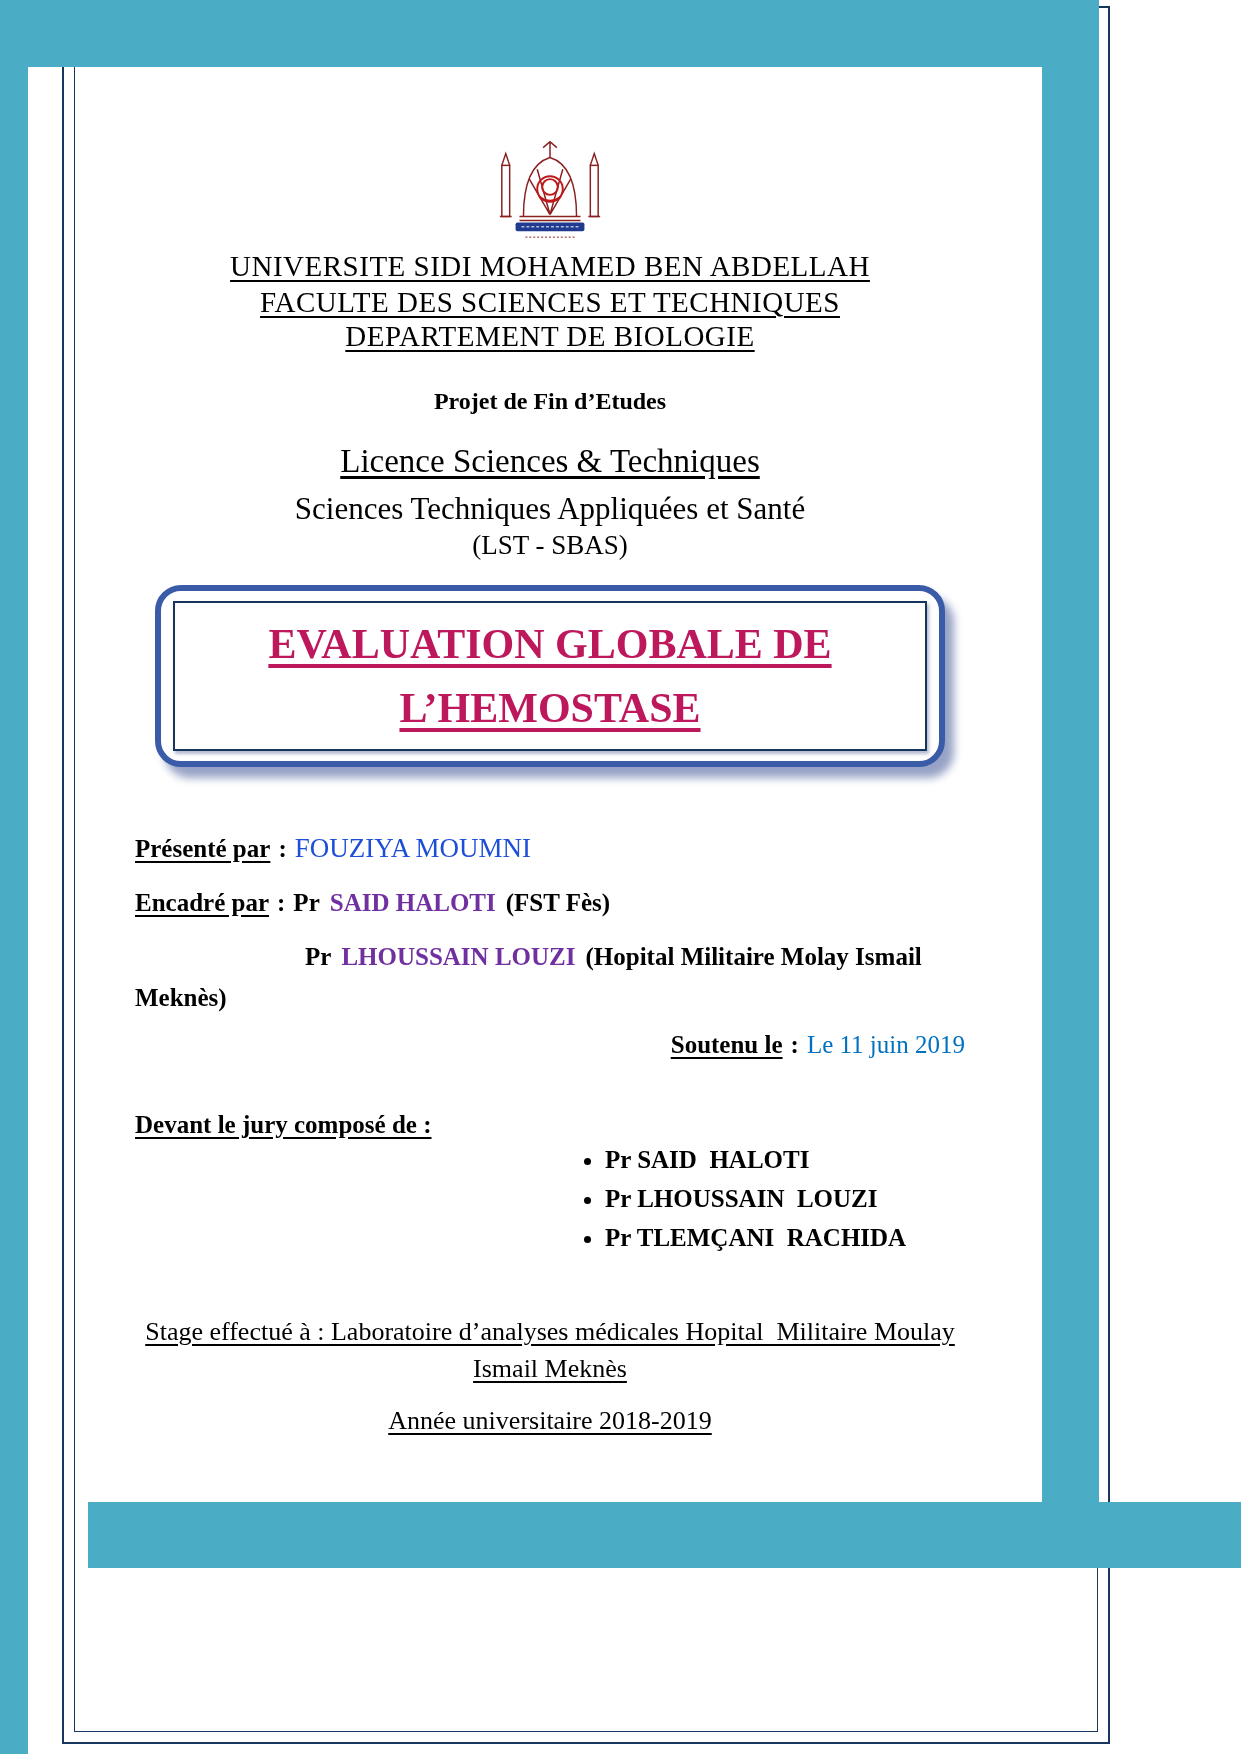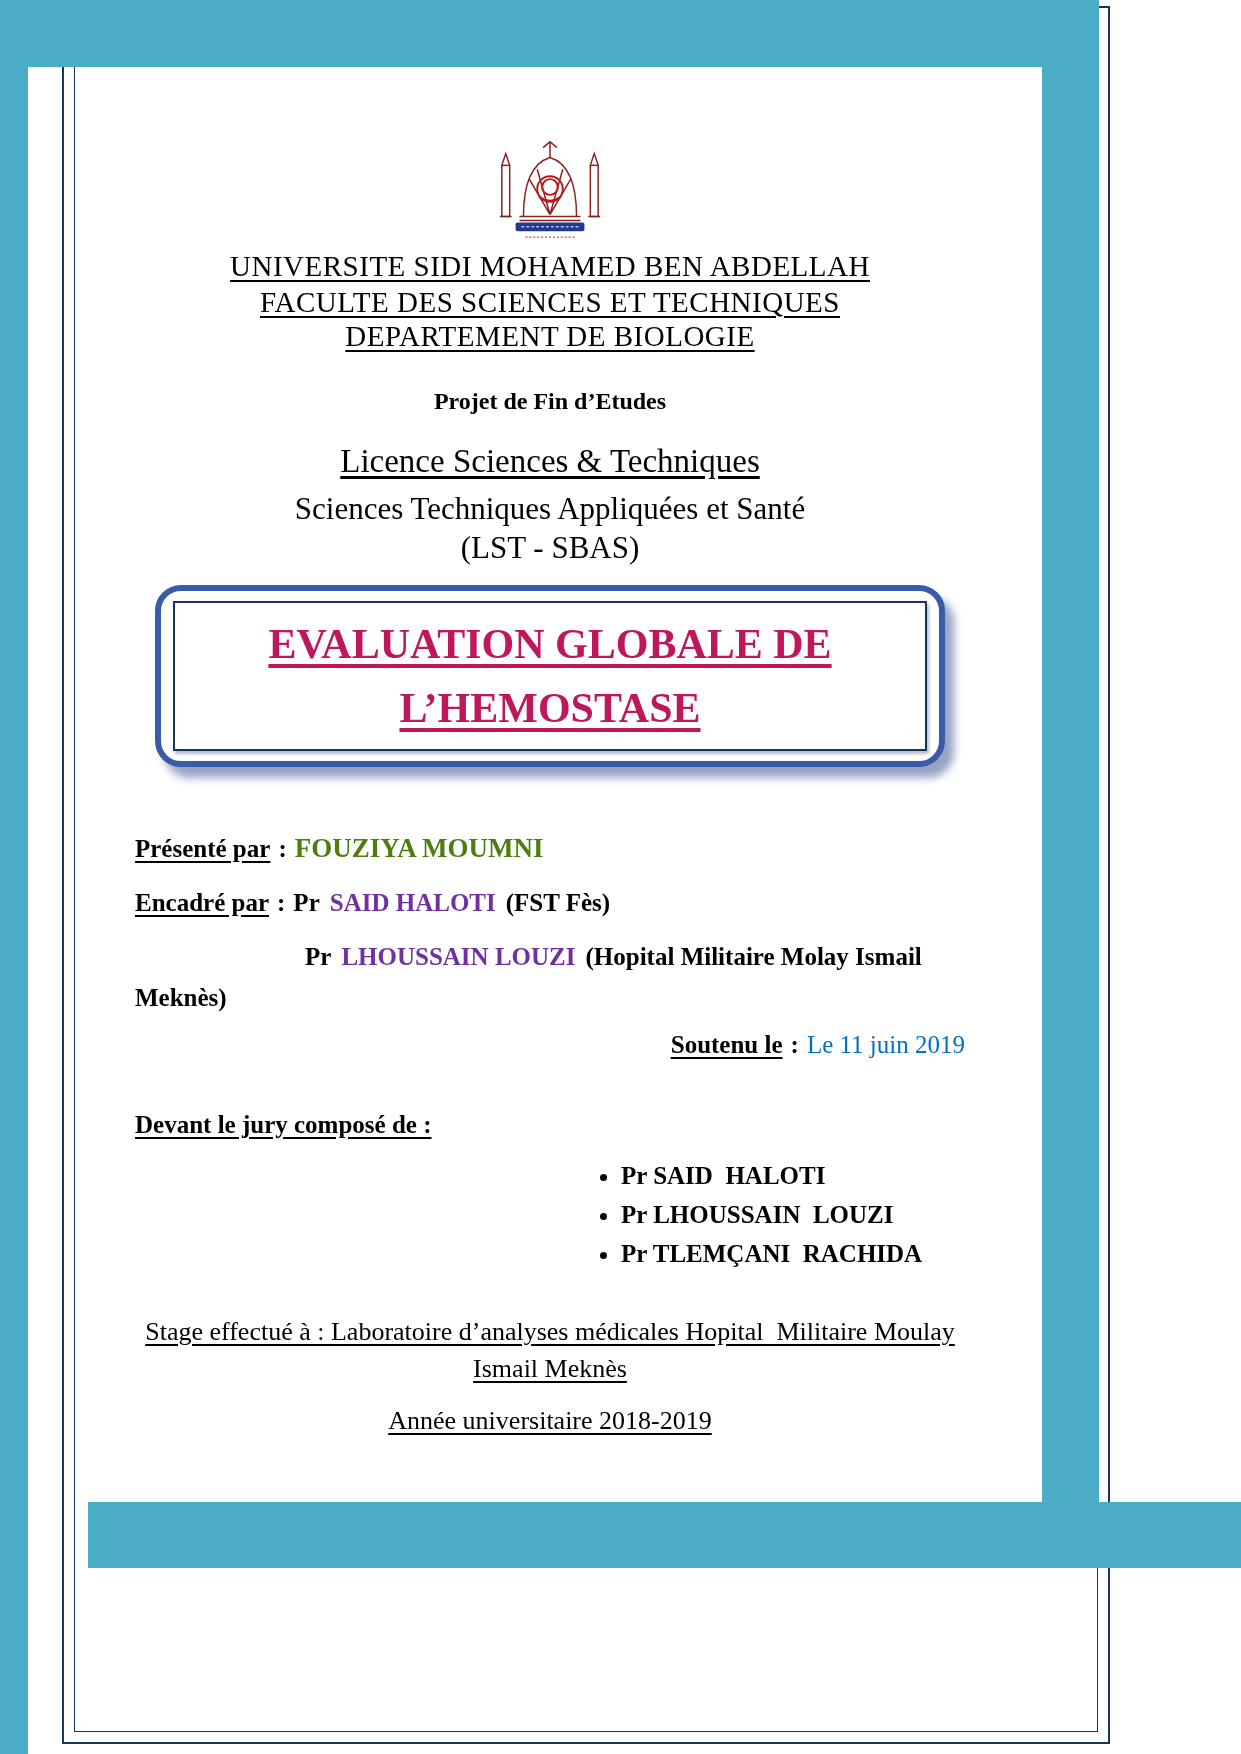--- a/index.html
+++ b/index.html
@@ -32,21 +32,21 @@
   .logo-wrap { top:128px; text-align:center; }
 
   .h-line { font-size:29px; letter-spacing:0.5px; }
   .line-university { top:250px; }
   .line-faculty    { top:286px; }
   .line-department { top:320px; }
 
   .line-project { top:388px; font-size:24px; font-weight:bold; }
   .line-degree  { top:443px; font-size:33px; }
   .line-spec    { top:491px; font-size:31px; }
-  .line-abbr    { top:530px; font-size:31px; }
+  .line-abbr    { top:530px; font-size:27px; }
 
   
   .title-box-outer {
     position:absolute; left:20px; top:585px; width:790px; height:182px;
     box-sizing:border-box; border:6px solid #3A5BA8; border-radius:26px;
     background:#ffffff; box-shadow:9px 11px 8px #97a3c6;
   }
   .title-box-inner {
     position:absolute; left:12px; right:12px; top:10px; bottom:10px;
     border:2px solid #17365D; box-shadow:2px 3px 3px rgba(120,130,170,0.55);
@@ -58,27 +58,27 @@
   }
 
   .body-line { font-size:25px; }
   .line-presented { top:833px; }
   .line-sup1      { top:889px; }
   .line-sup2      { top:943px; left:170px; width:660px; }
   .line-sup2cont  { top:984px; }
   .line-defense   { top:1031px;text-align:right; }
   .line-jurylabel { top:1111px; }
 
-  .name-red    { color:#4d7c0f; font-weight:bold; font-size:27px; }
+  .name-red    { color:#1d4ed8; font-weight:normal; font-size:27px; }
   .name-purple { color:#7030A0; font-weight:bold; }
   .date-blue   { color:#0070C0; }
   .sep { margin:0 8px; font-weight:bold; }
   .gap { margin-right:10px; }
 
-  .jury-list { position:absolute; left:440px; top:1146px; margin:16px; padding-left:30px; }
+  .jury-list { position:absolute; left:440px; top:1146px; margin:0; padding-left:30px; }
   .jury-list li { font-size:25px; font-weight:bold; margin-bottom:11px; white-space:pre-wrap; }
 
   .line-stage1 { top:1317px; font-size:26px; }
   .line-stage2 { top:1354px; font-size:26px; }
   .line-year   { top:1406px; font-size:26px; }
 </style>
 </head>
 <body>
 
 <div class="bar bar-top"></div>

